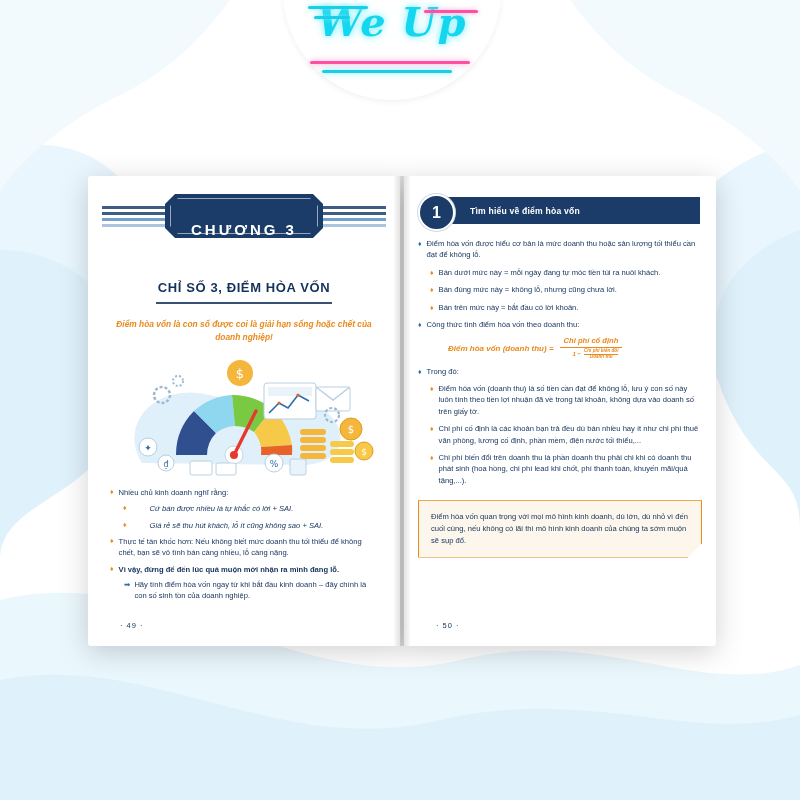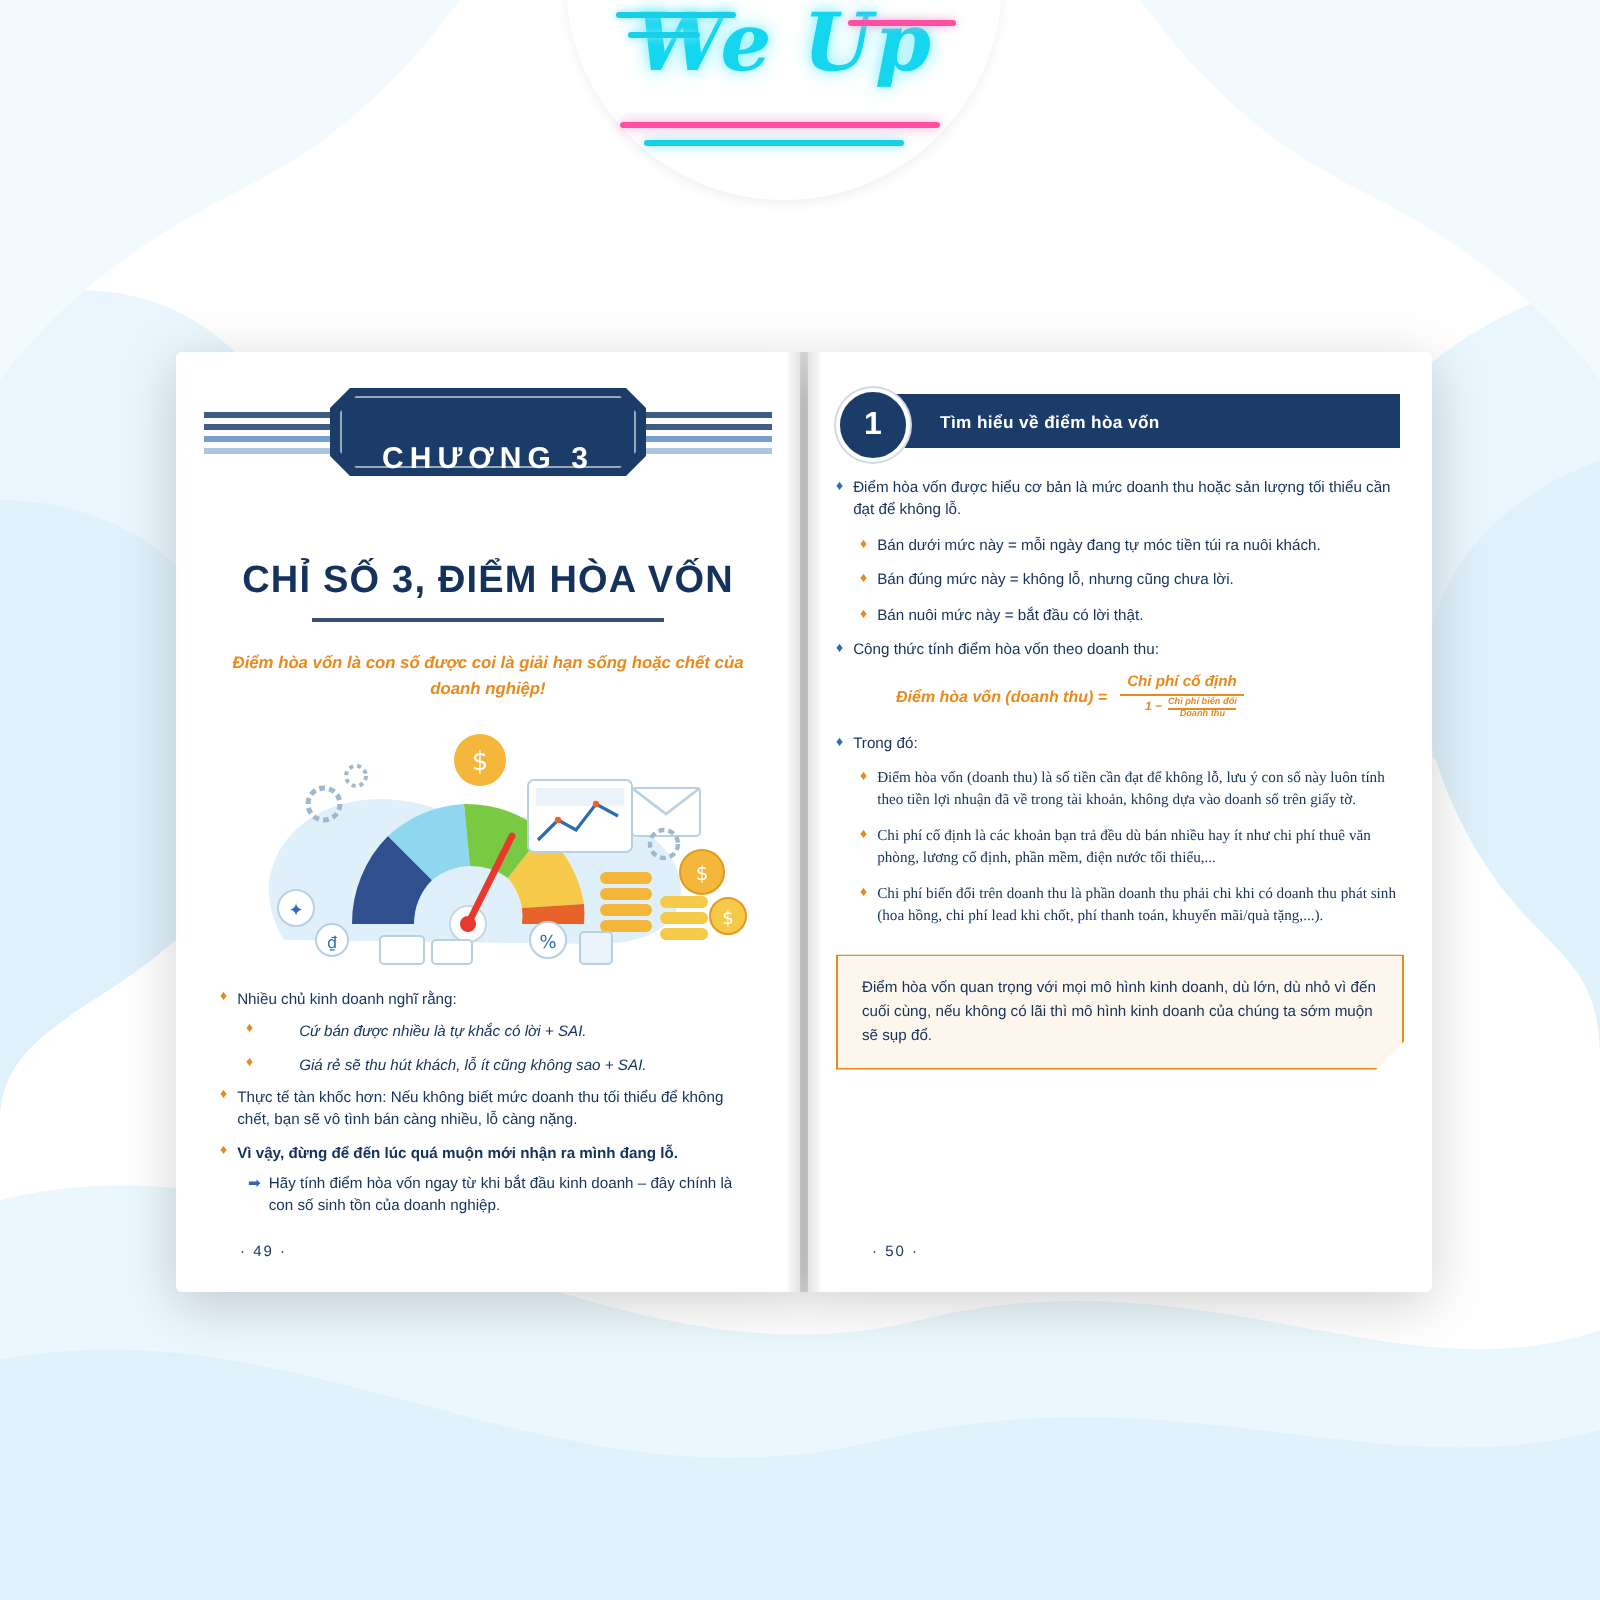--- a/index.html
+++ b/index.html
@@ -71,21 +71,21 @@
   }
   .chapter-badge span{
     color:#ffffff;font-size:15px;letter-spacing:3px;font-weight:bold;
   }
   .chapter-badge .inner-line{
     position:absolute;left:5px;right:5px;top:4px;bottom:4px;
     border:1px solid rgba(255,255,255,.55);
     clip-path:polygon(8px 0,140px 0,148px 8px,148px 28px,140px 36px,8px 36px,0 28px,0 8px);
   }
   .chapter-title{
-    text-align:center;color:#14325c;font-weight:bold;font-size:19px;
+    text-align:center;color:#14325c;font-weight:bold;font-size:13px;
     letter-spacing:.6px;margin-top:4px;
   }
   .chapter-rule{
     width:176px;height:2px;background:#14325c;margin:7px auto 0 auto;opacity:.85;
   }
   .quote{
     margin:14px 28px 0 28px;text-align:center;color:#e98a1c;
     font-style:italic;font-size:8.4px;line-height:1.5;font-weight:bold;
   }
 
@@ -123,21 +123,21 @@
     background:#1b3c68;border:2px solid #ffffff;
     display:flex;align-items:center;justify-content:center;
     color:#ffffff;font-size:16px;font-weight:bold;
     box-shadow:0 0 0 1px #cfd9e6;
   }
   .rp-body{margin:10px 16px 0 14px;}
   .r-li{display:flex;gap:5px;margin-top:6px;font-size:7.6px;line-height:1.5;color:#14325c;}
   .r-li .dot{color:#2b6cb0;font-size:7px;line-height:1.6;flex:0 0 auto;}
   .r-li.ind1{margin-left:12px;}
   .r-li.ind1 .dot{color:#e98a1c;}
-  .r-li.ind2{margin-left:12px;font-family:Liberation Serif, serif;}
+  .r-li.ind2{margin-left:12px;}
   .r-li.ind2 .dot{color:#e98a1c;}
 
   
   .formula{
     margin:7px 0 2px 30px;display:flex;align-items:center;gap:6px;
     color:#e98a1c;font-style:italic;font-size:8px;font-weight:bold;
   }
   .frac{display:inline-flex;flex-direction:column;align-items:flex-end;line-height:1.15;}
   .frac .num{font-size:7.6px;padding:0 4px;}
   .frac .bar{height:1px;background:#e98a1c;width:100%;margin:1px 0;}
@@ -318,21 +318,21 @@
       <div class="r-li ind1">
         <span class="dot">♦</span>
         <span>Bán dưới mức này = mỗi ngày đang tự móc tiền túi ra nuôi khách.</span>
       </div>
       <div class="r-li ind1">
         <span class="dot">♦</span>
         <span>Bán đúng mức này = không lỗ, nhưng cũng chưa lời.</span>
       </div>
       <div class="r-li ind1">
         <span class="dot">♦</span>
-        <span>Bán nuôi mức này = bắt đầu có lời thật.</span>
+        <span>Bán trên mức này = bắt đầu có lời khoản.</span>
       </div>
       <div class="r-li">
         <span class="dot">♦</span>
         <span>Công thức tính điểm hòa vốn theo doanh thu:</span>
       </div>
 
       <div class="formula">
         <span>Điểm hòa vốn (doanh thu) =</span>
         <span class="frac">
           <span class="num">Chi phí cố định</span>

